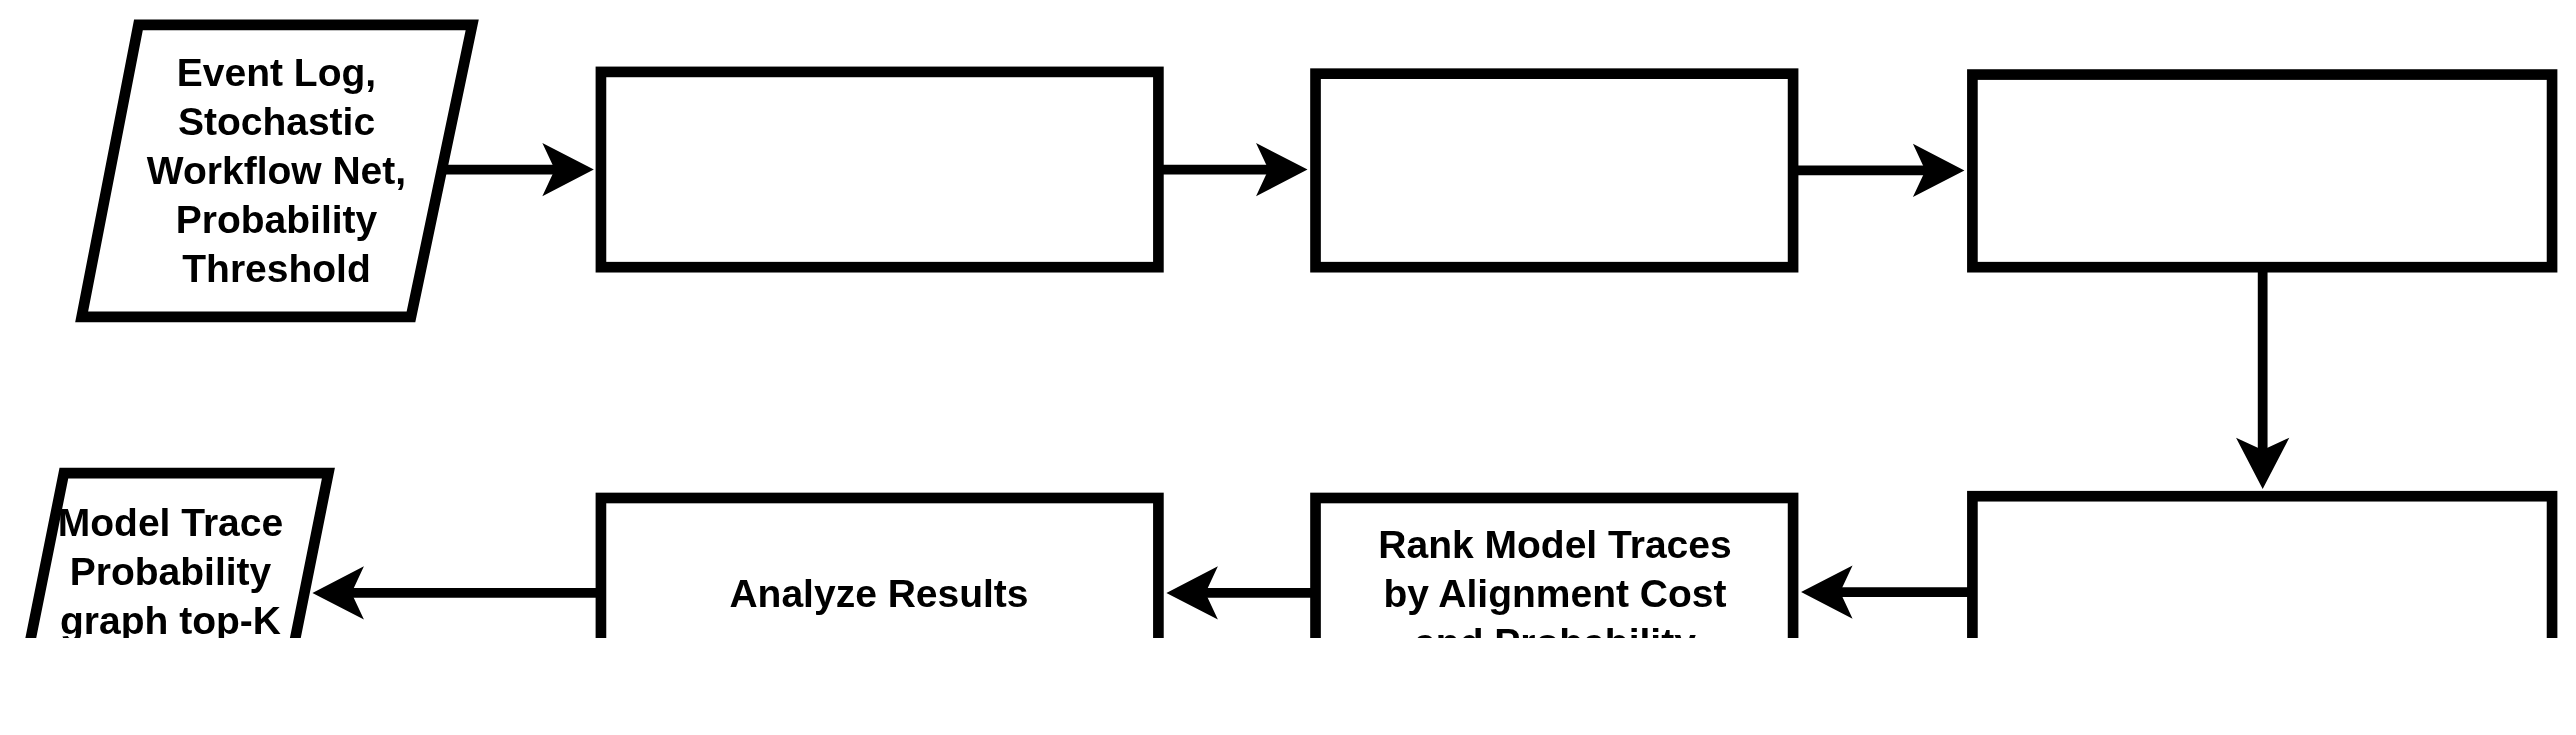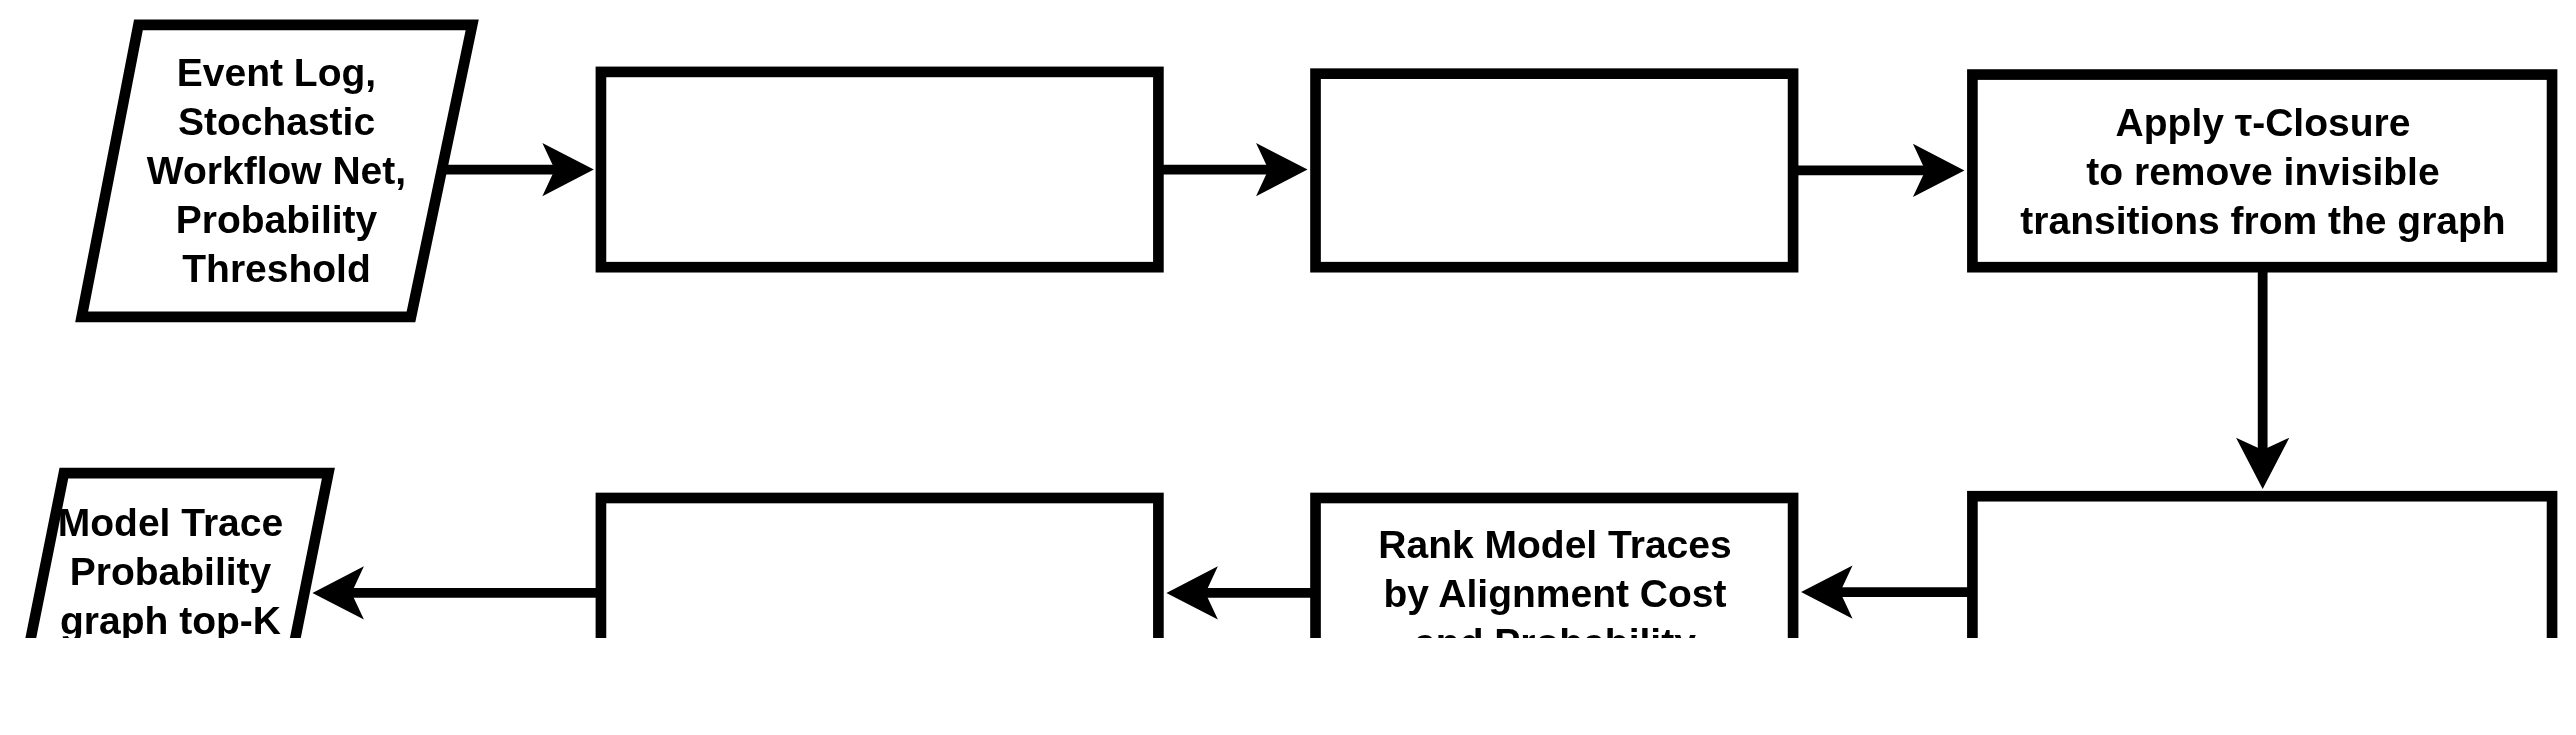--- a/index.html
+++ b/index.html
@@ -95,29 +95,27 @@
   </svg>
 
   <div class="node-label" style="left:130px; top:24px; width:293px; height:293px;">Event Log,
 Stochastic
 Workflow Net,
 Probability
 Threshold</div>
 
 
 
-  <div class="node-label" style="left:1973px; top:75px; width:580px; height:193px;">Apply τ-Closure
-to remove invisible
-transitions from the graph</div>
 
 
   <div class="node-label" style="left:1316px; top:498px; width:478px; height:191px;">Rank Model Traces
 by Alignment Cost
 and Probability</div>
 
+  <div class="node-label" style="left:600px; top:498px; width:558px; height:191px;">Analyze Results</div>
 
   <div class="node-label" style="left:24px; top:471px; width:293px; height:249px;">Model Trace
 Probability
 graph top-K
 alignments</div>
 
 </div>
 
 
 </body></html>

